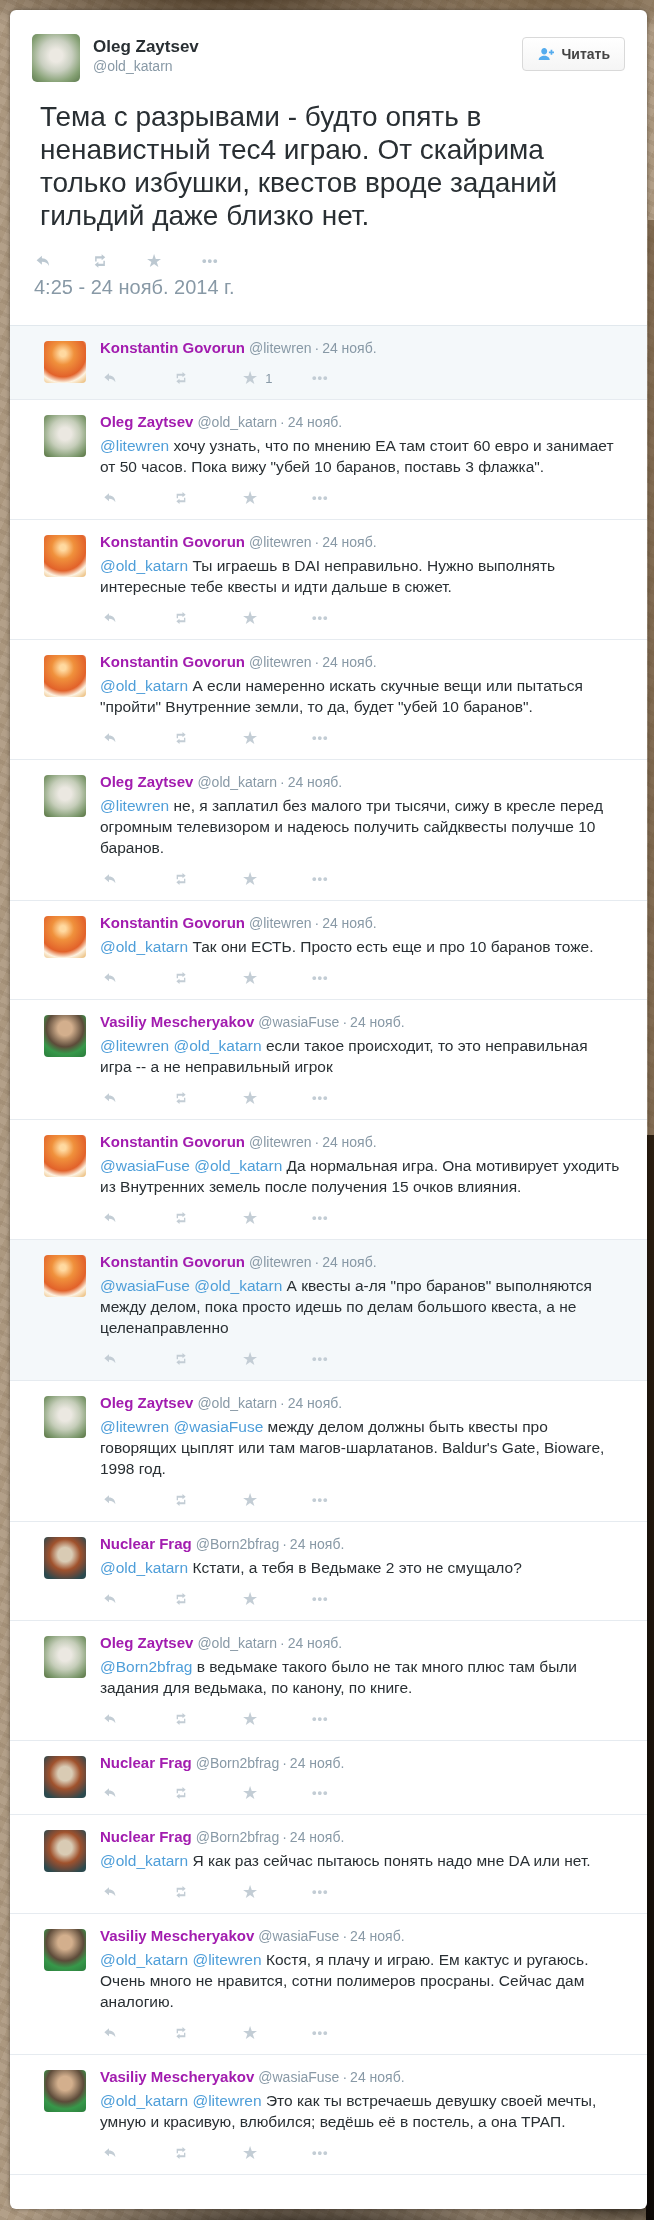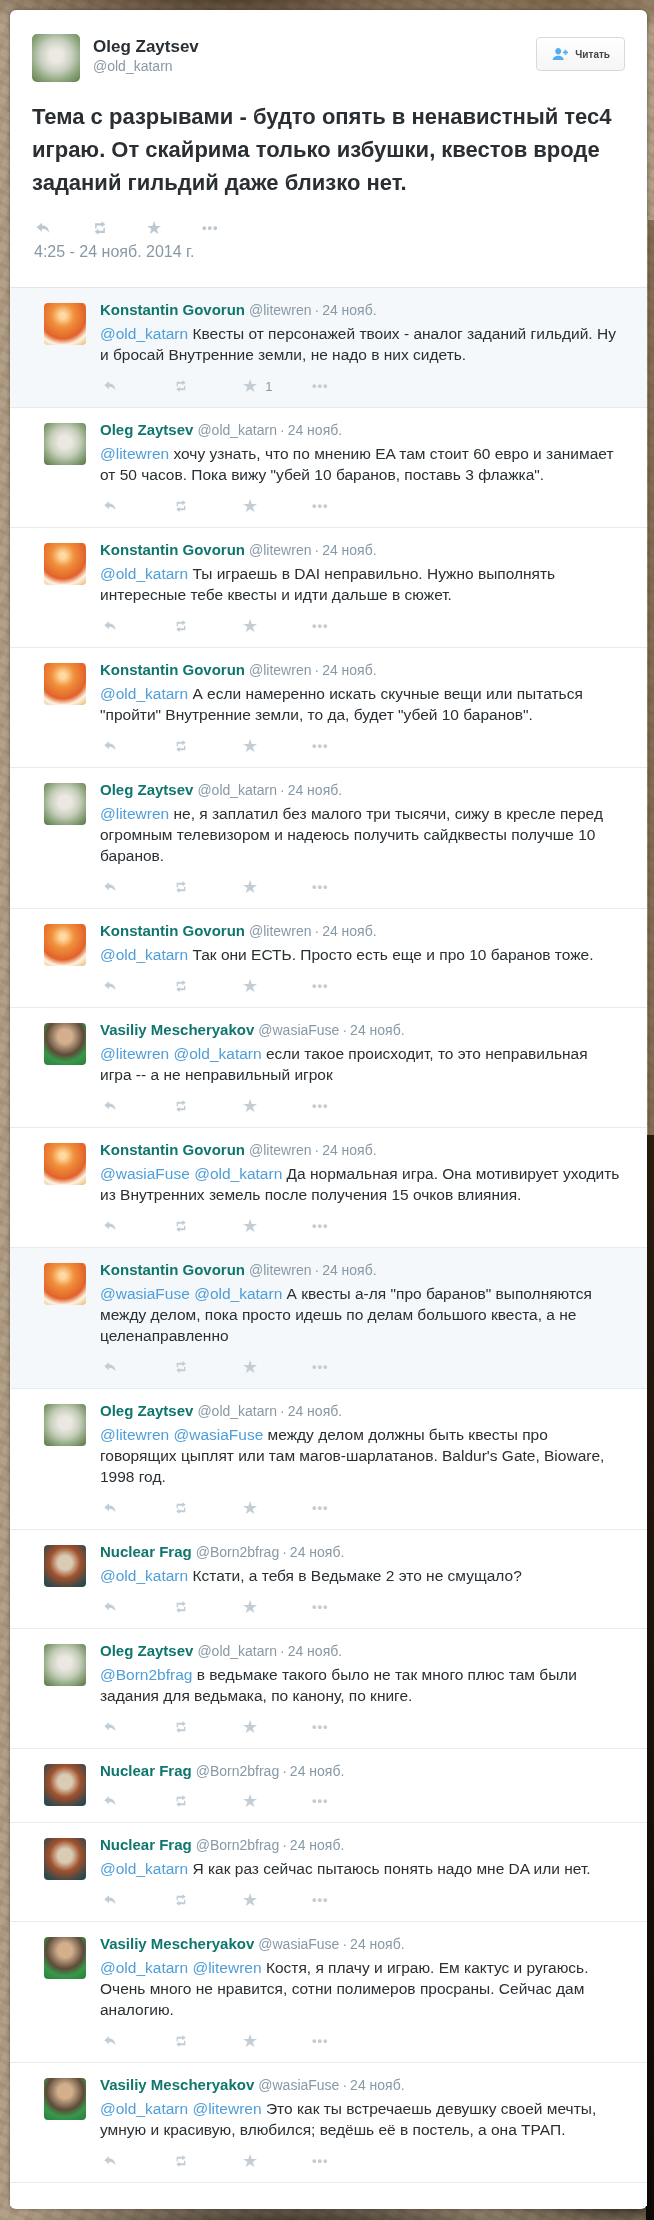--- a/index.html
+++ b/index.html
@@ -31,48 +31,48 @@
   .m-head{position:relative;min-height:50px;}
   .m-avatar{position:absolute;left:0;top:0;width:48px;height:48px;border-radius:5px;
     background:radial-gradient(circle at 50% 45%, #ece9e2 18%, #c9cfc0 45%, #86a175 75%, #5d7a4e);}
   .m-names{margin-left:61px;padding-top:3px;}
   .m-name{display:block;font-size:17px;font-weight:bold;color:#292f33;line-height:20px;}
   .m-handle{display:block;font-size:14px;color:#8899a6;line-height:19px;}
   .follow-btn{
     position:absolute;right:0;top:3px;height:34px;padding:0 14px;
     background:linear-gradient(#ffffff,#f5f5f5);
     border:1px solid #d9d9d9;border-radius:4px;
-    font-family:inherit;font-size:10px;font-weight:bold;color:#444;
+    font-family:inherit;font-size:14px;font-weight:bold;color:#444;
     display:flex;align-items:center;gap:7px;cursor:pointer;
   }
   .follow-btn .pico{color:#55acee;display:inline-flex;}
-  .m-text{margin:16px 0 0 0;font-size:22px;line-height:33px;color:#292f33;font-weight:700;}
+  .m-text{margin:16px 0 0 8px;font-size:28px;line-height:33px;color:#292f33;font-weight:400;}
   .m-actions{margin:20px 0 6px 2px;display:flex;}
   .m-actions .act{width:56px;color:#bcc8d1;}
-  .m-time{margin:2px 0 16px 2px;font-size:16px;color:#8899a6;}
+  .m-time{margin:2px 0 16px 2px;font-size:20px;color:#8899a6;}
 
   
   .act{display:inline-flex;align-items:center;cursor:pointer;color:#c3cdd5;}
   .act svg{display:block;}
   .act.star{font-size:18px;line-height:14px;}
   .act .cnt{font-size:13px;font-weight:normal;color:#8899a6;margin-left:7px;position:relative;top:1px;}
   .act.more{font-size:13px;letter-spacing:1px;line-height:10px;font-weight:bold;}
 
   
   .replies{list-style:none;margin:0;padding:0;border-top:1px solid #e1e8ed;}
   .reply{position:relative;border-bottom:1px solid #e6ebf0;padding:13px 24px 10px 90px;background:#fff;}
   .reply:last-child{border-bottom:none;}
   .reply.hl{background:#f4f8fa;}
   .r-avatar{position:absolute;left:34px;top:15px;width:42px;height:42px;border-radius:4px;display:block;}
   .av-hamster{background:radial-gradient(circle at 50% 45%, #ebe8e1 20%, #c5cdb9 48%, #7f9a6f 78%, #55713f);}
   .av-kon{background:radial-gradient(circle at 45% 30%, #ffd9a0 8%, #f0913c 30%, #e2622a 62%, #fdf3e2 78%, #e8b46a);}
   .av-vas{background:radial-gradient(circle at 50% 32%, #d3af8d 20%, #5d4b3a 52%, #37984a 72%, #2a7c3b);}
   .av-cow{background:radial-gradient(circle at 50% 42%, #d9cbb4 22%, #a0522d 48%, #6e4a3a 65%, #2c4a4e 85%);}
   .r-head{font-size:14px;color:#8899a6;line-height:18px;}
-  .r-name{font-size:15px;font-weight:bold;color:#0f766e;margin-right:4px;}
+  .r-name{font-size:15px;font-weight:bold;color:#a21caf;margin-right:4px;}
   .r-handle{color:#8899a6;}
   .r-dot{margin:0 3px;}
   .r-date{color:#8899a6;text-decoration:none;margin-top:32px;}
   .r-text{margin:4px 0 0 0;font-size:15.5px;line-height:21px;color:#292f33;}
   .lnk{color:#4e9ed9;text-decoration:none;}
   .r-actions{margin:13px 0 3px 2px;display:flex;}
   .r-actions .act{width:70px;}
 </style>
 </head>
 <body>
@@ -120,21 +120,20 @@
 
     <div class="m-time">4:25 - 24 нояб. 2014 г.</div>
   </div>
 
   <ul class="replies">
       <li class="reply hl">
     <span class="r-avatar av-kon"></span>
     <div class="r-head">
       <span class="r-name">Konstantin Govorun</span><span class="r-handle">@litewren</span><span class="r-dot">·</span><a class="r-date">24 нояб.</a>
     </div>
-    <p class="r-text"><a class="lnk">@old_katarn</a> Квесты от персонажей твоих - аналог заданий гильдий. Ну и бросай Внутренние земли, не надо в них сидеть.</p>
     <div class="r-actions">
       <span class="act">
         <svg width="16" height="16" viewBox="0 0 24 24">
               <path fill="currentColor" d="M10.5 5 3.5 11l7 6v-3.9c4.6 0 7.6 1.7 9.5 5.4.1-6.4-3.8-10.3-9.5-10.3V5z"></path>
             </svg>
       </span>
       <span class="act">
         <svg width="18" height="16" viewBox="0 0 24 24">
               <path fill="currentColor" d="M14.2 5.5V3L19 7l-4.8 4V8.5H7.5v4h-2v-7h8.7z"></path>
               <path fill="currentColor" d="M9.8 18.5V21L5 17l4.8-4v2.5h6.7v-4h2v7H9.8z"></path>

